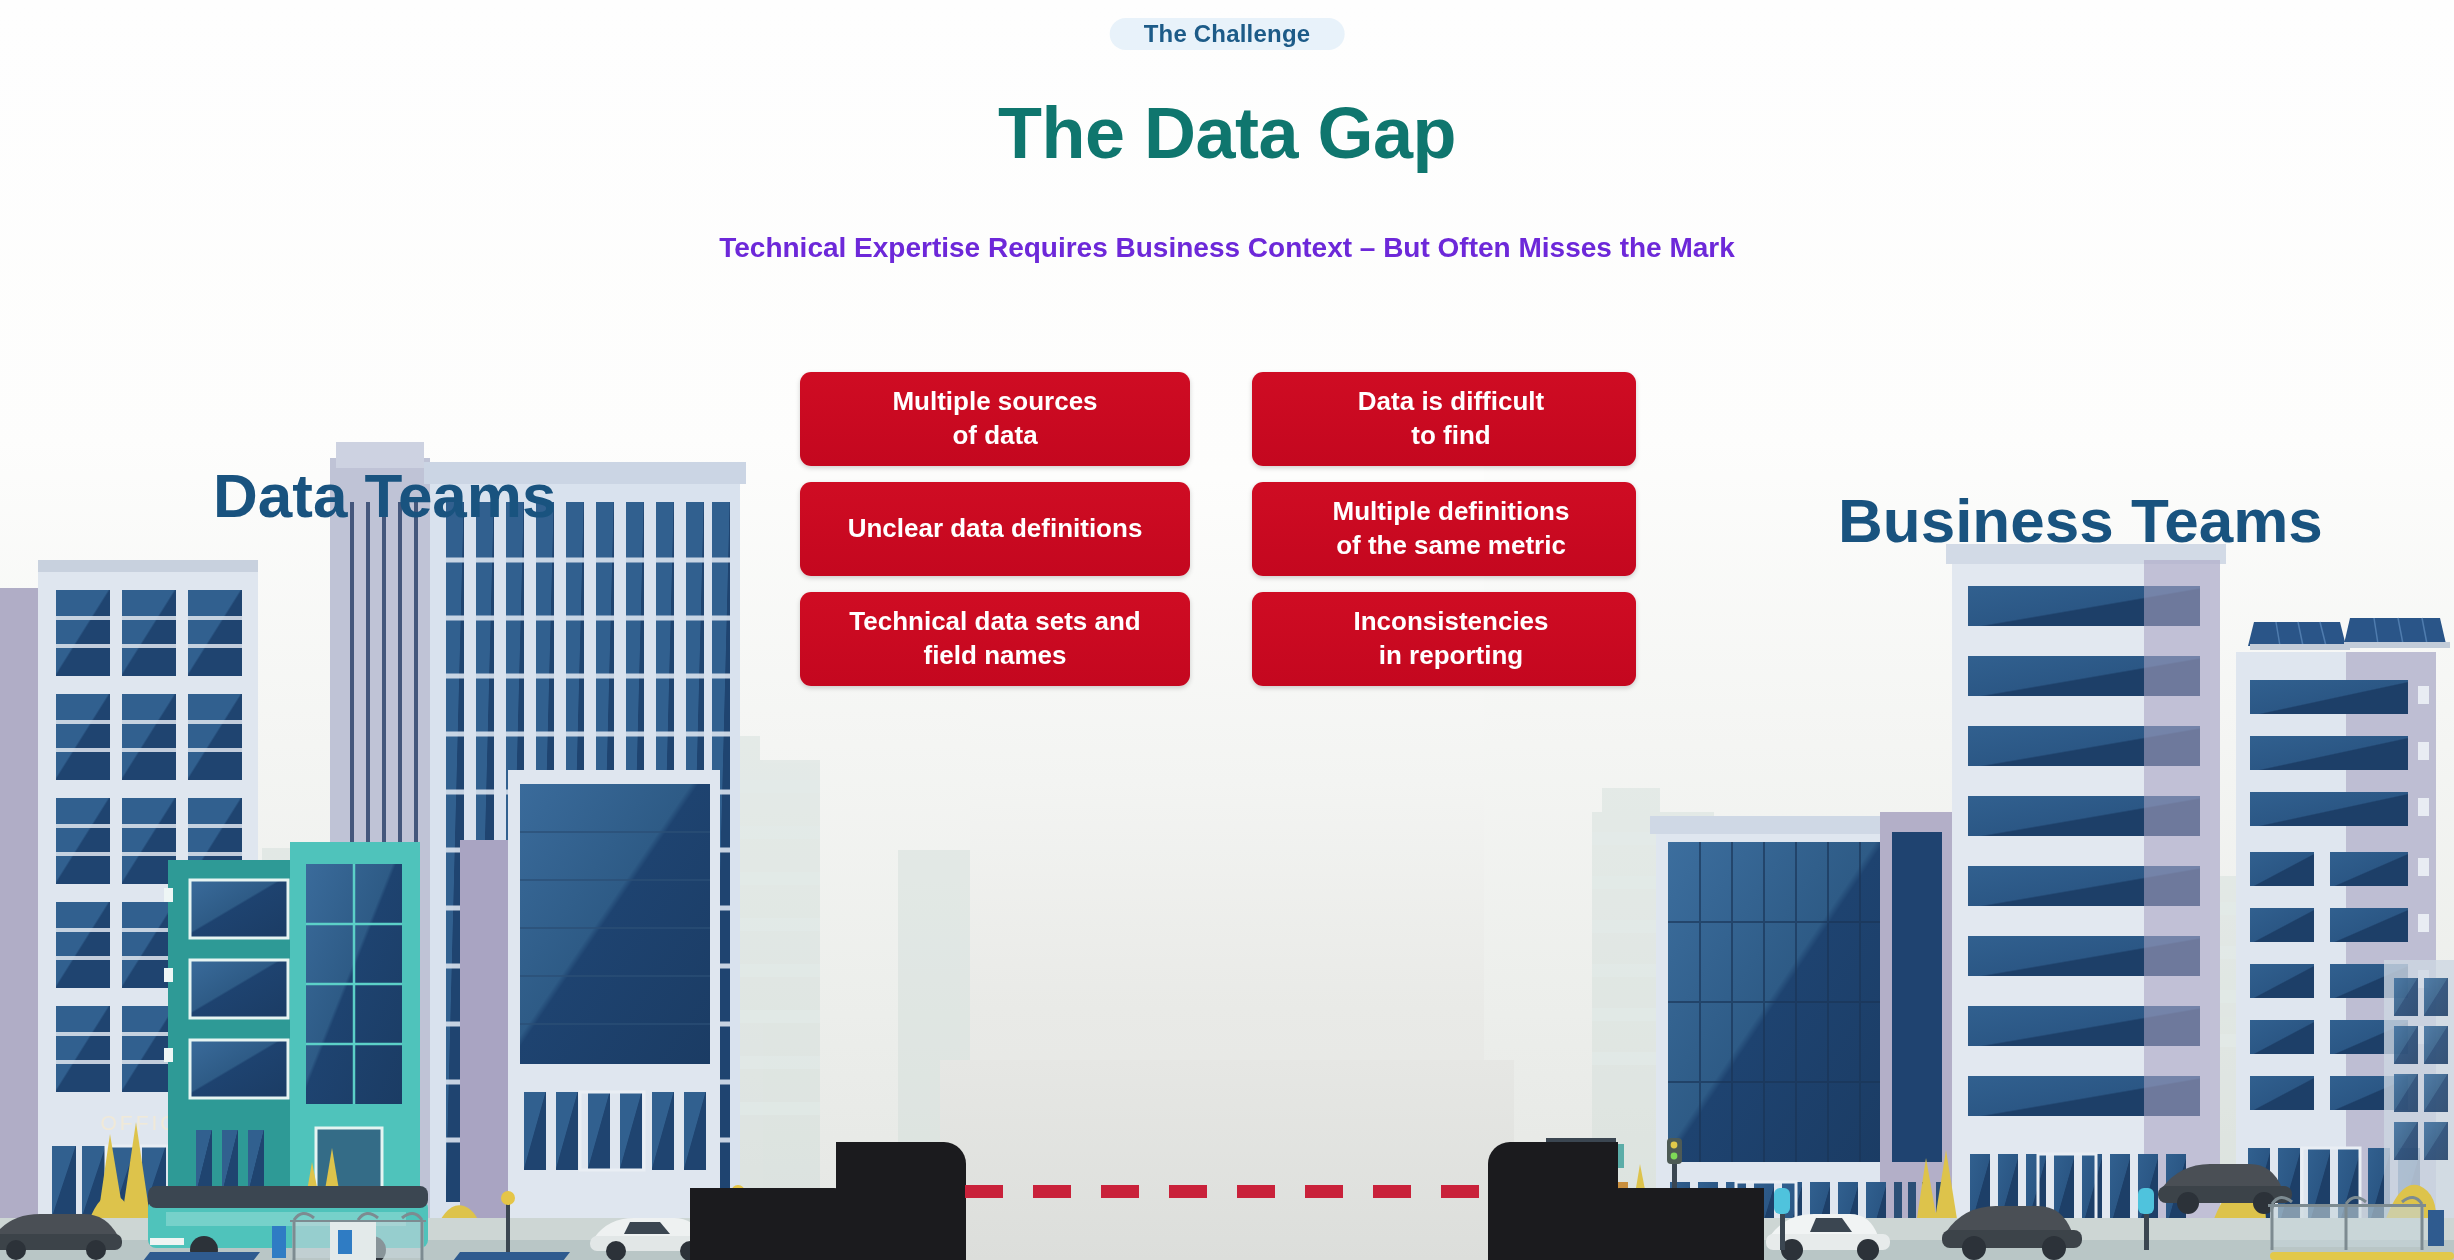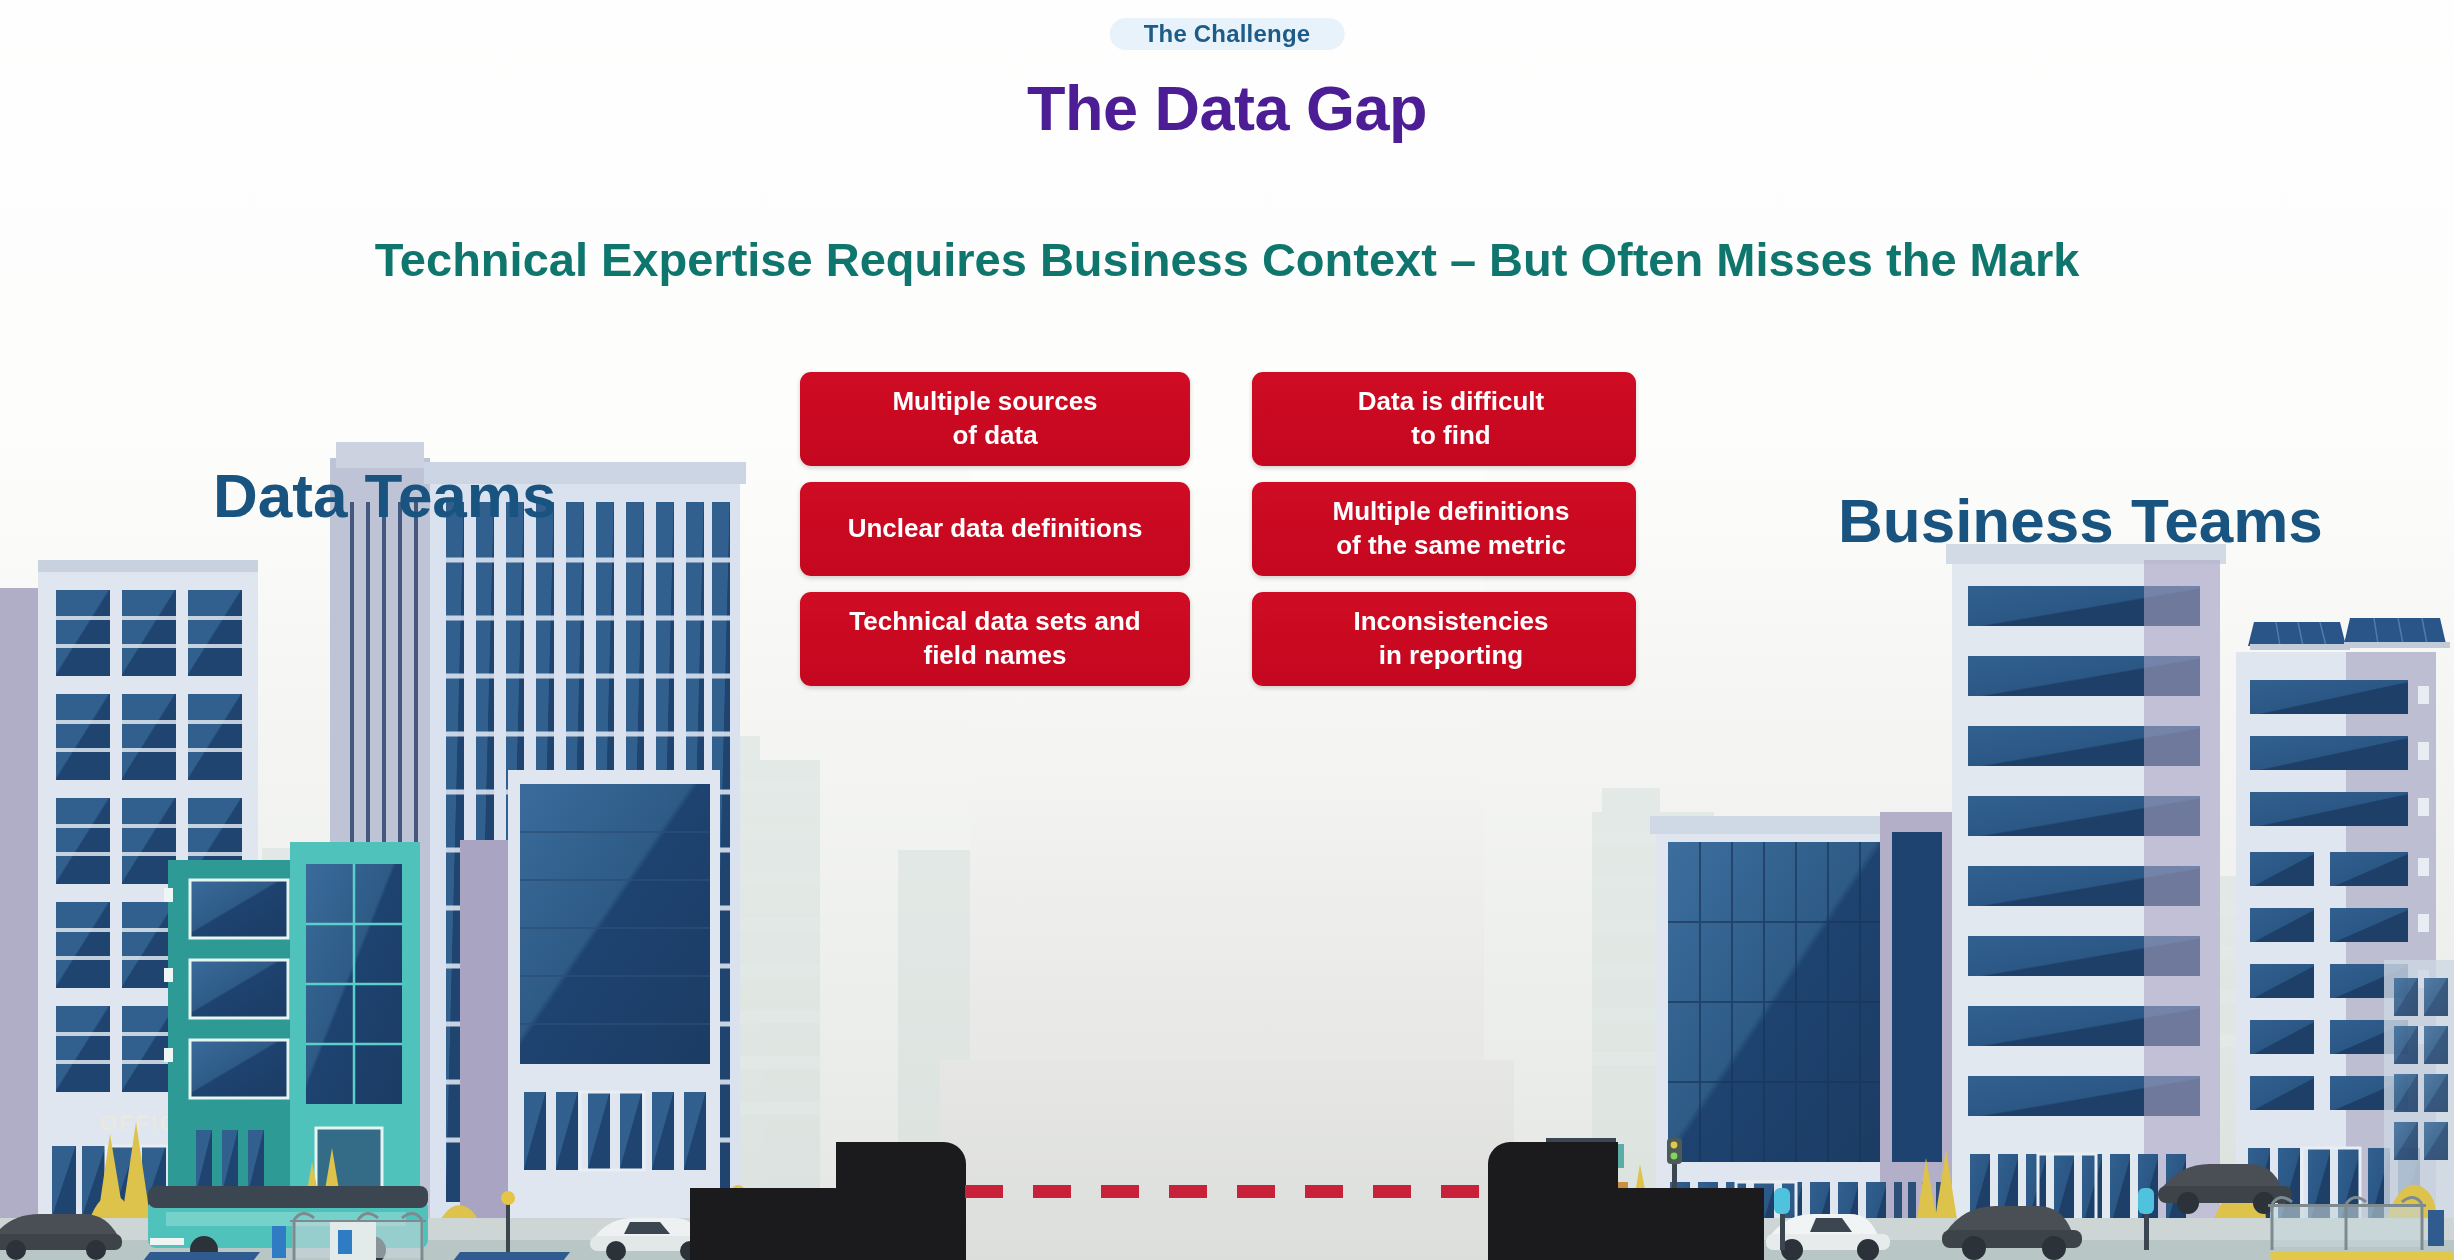--- a/index.html
+++ b/index.html
@@ -11,27 +11,27 @@
   .slide{position:absolute;inset:0;overflow:hidden;}
 
   
   .pill{
     position:absolute;left:50%;top:18px;transform:translateX(-50%);
     background:#e8f2fa;color:#1d5b88;border-radius:28px;
     padding:2px 34px;font-size:24px;font-weight:bold;letter-spacing:.2px;
     white-space:nowrap;z-index:40;
   }
   .title{
-    position:absolute;left:50%;top:72px;transform:translateX(-50%);
-    color:#4c1d95;font-size:63px;font-weight:bold;letter-spacing:-.5px;
+    position:absolute;left:50%;top:92px;transform:translateX(-50%);
+    color:#0f766e;font-size:72px;font-weight:bold;letter-spacing:-.5px;
     white-space:nowrap;z-index:40;
   }
   .subtitle{
     position:absolute;left:50%;top:232px;transform:translateX(-50%);
-    color:#0f766e;font-size:47px;font-weight:bold;white-space:nowrap;z-index:40;
+    color:#6d28d9;font-size:28px;font-weight:bold;white-space:nowrap;z-index:40;
   }
 
   
   .side-label{
     position:absolute;color:#19537f;font-size:62px;font-weight:bold;
     white-space:nowrap;z-index:40;
   }
   .side-label.left{left:213px;top:460px;}
   .side-label.right{left:1838px;top:485px;}
 

